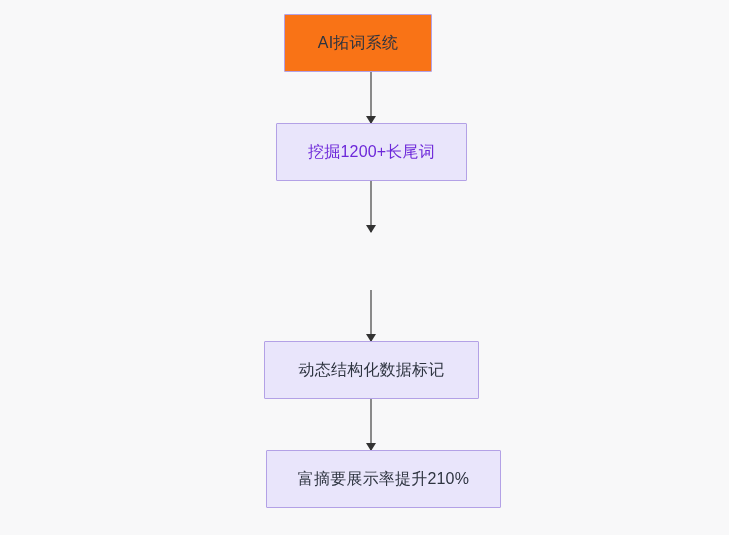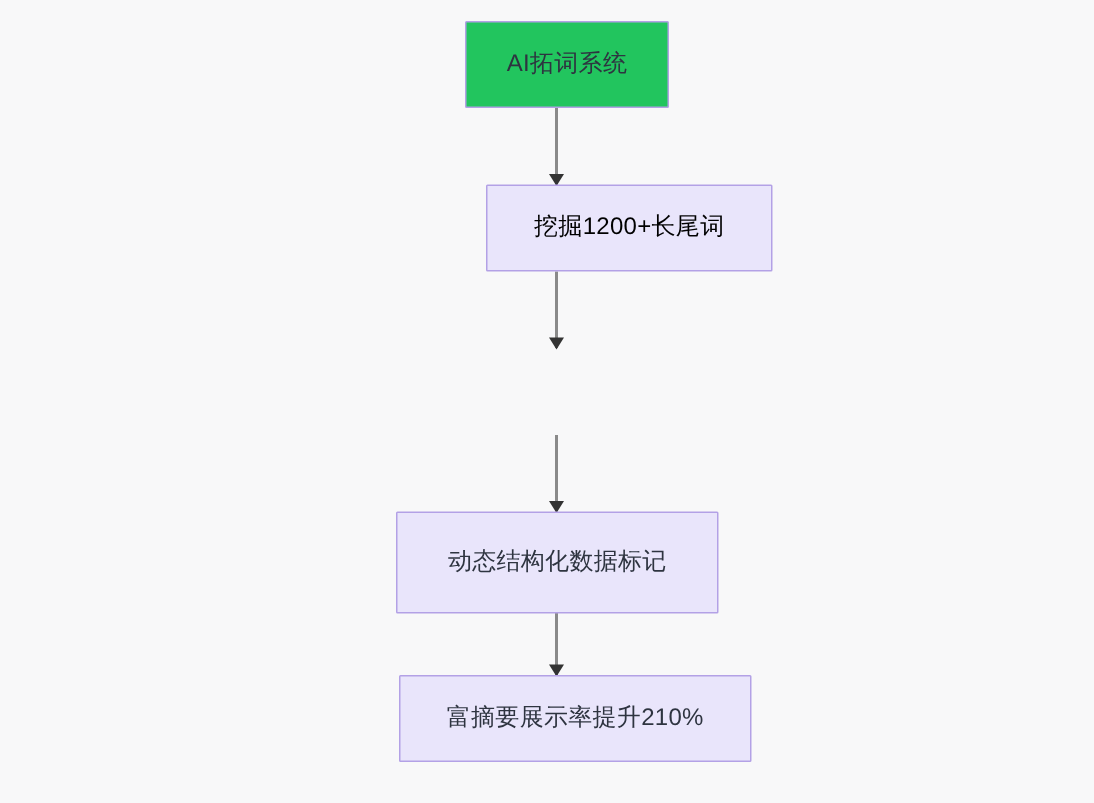--- a/index.html
+++ b/index.html
@@ -73,26 +73,26 @@
   </div>
   <div class="edge" id="edge-2" style="left: 370px; top: 290px; width: 2px; height: 51px;">
     <div class="edge-line" style="height: 51px; background: rgb(138, 138, 138);"></div>
     <div class="edge-head" style="border-top-color: rgb(51, 51, 51);"></div>
   </div>
   <div class="edge" id="edge-3" style="left: 370px; top: 399px; width: 2px; height: 51px;">
     <div class="edge-line" style="height: 51px; background: rgb(138, 138, 138);"></div>
     <div class="edge-head" style="border-top-color: rgb(51, 51, 51);"></div>
   </div>
 
-  <div class="node" id="node-0" style="left: 310px; top: 14px; width: 136px; height: 58px; background: #22c55e; border-color: rgb(179, 161, 230); color: rgb(46, 52, 64);">
+  <div class="node" id="node-0" style="left: 284px; top: 14px; width: 148px; height: 58px; background: #f97316; border-color: rgb(179, 161, 230); color: rgb(46, 52, 64);">
     <span class="node-label">AI拓词系统</span>
   </div>
-  <div class="node" id="node-1" style="left: 276px; top: 123px; width: 191px; height: 58px; background: rgb(233, 229, 251); border-color: rgb(179, 161, 230); color: #000000; margin-left: 48px;">
+  <div class="node" id="node-1" style="left: 276px; top: 123px; width: 191px; height: 58px; background: rgb(233, 229, 251); border-color: rgb(179, 161, 230); color: #6d28d9;">
     <span class="node-label">挖掘1200+长尾词</span>
   </div>
-  <div class="node" id="node-3" style="left: 264px; top: 341px; width: 215px; height: 68px; background: rgb(233, 229, 251); border-color: rgb(179, 161, 230); color: rgb(46, 52, 64);">
+  <div class="node" id="node-3" style="left: 264px; top: 341px; width: 215px; height: 58px; background: rgb(233, 229, 251); border-color: rgb(179, 161, 230); color: rgb(46, 52, 64);">
     <span class="node-label">动态结构化数据标记</span>
   </div>
   <div class="node" id="node-4" style="left: 266px; top: 450px; width: 235px; height: 58px; background: rgb(233, 229, 251); border-color: rgb(179, 161, 230); color: rgb(46, 52, 64); text-align: center;">
     <span class="node-label">富摘要展示率提升210%</span>
   </div>
 
 </div>
 
 </body></html>

